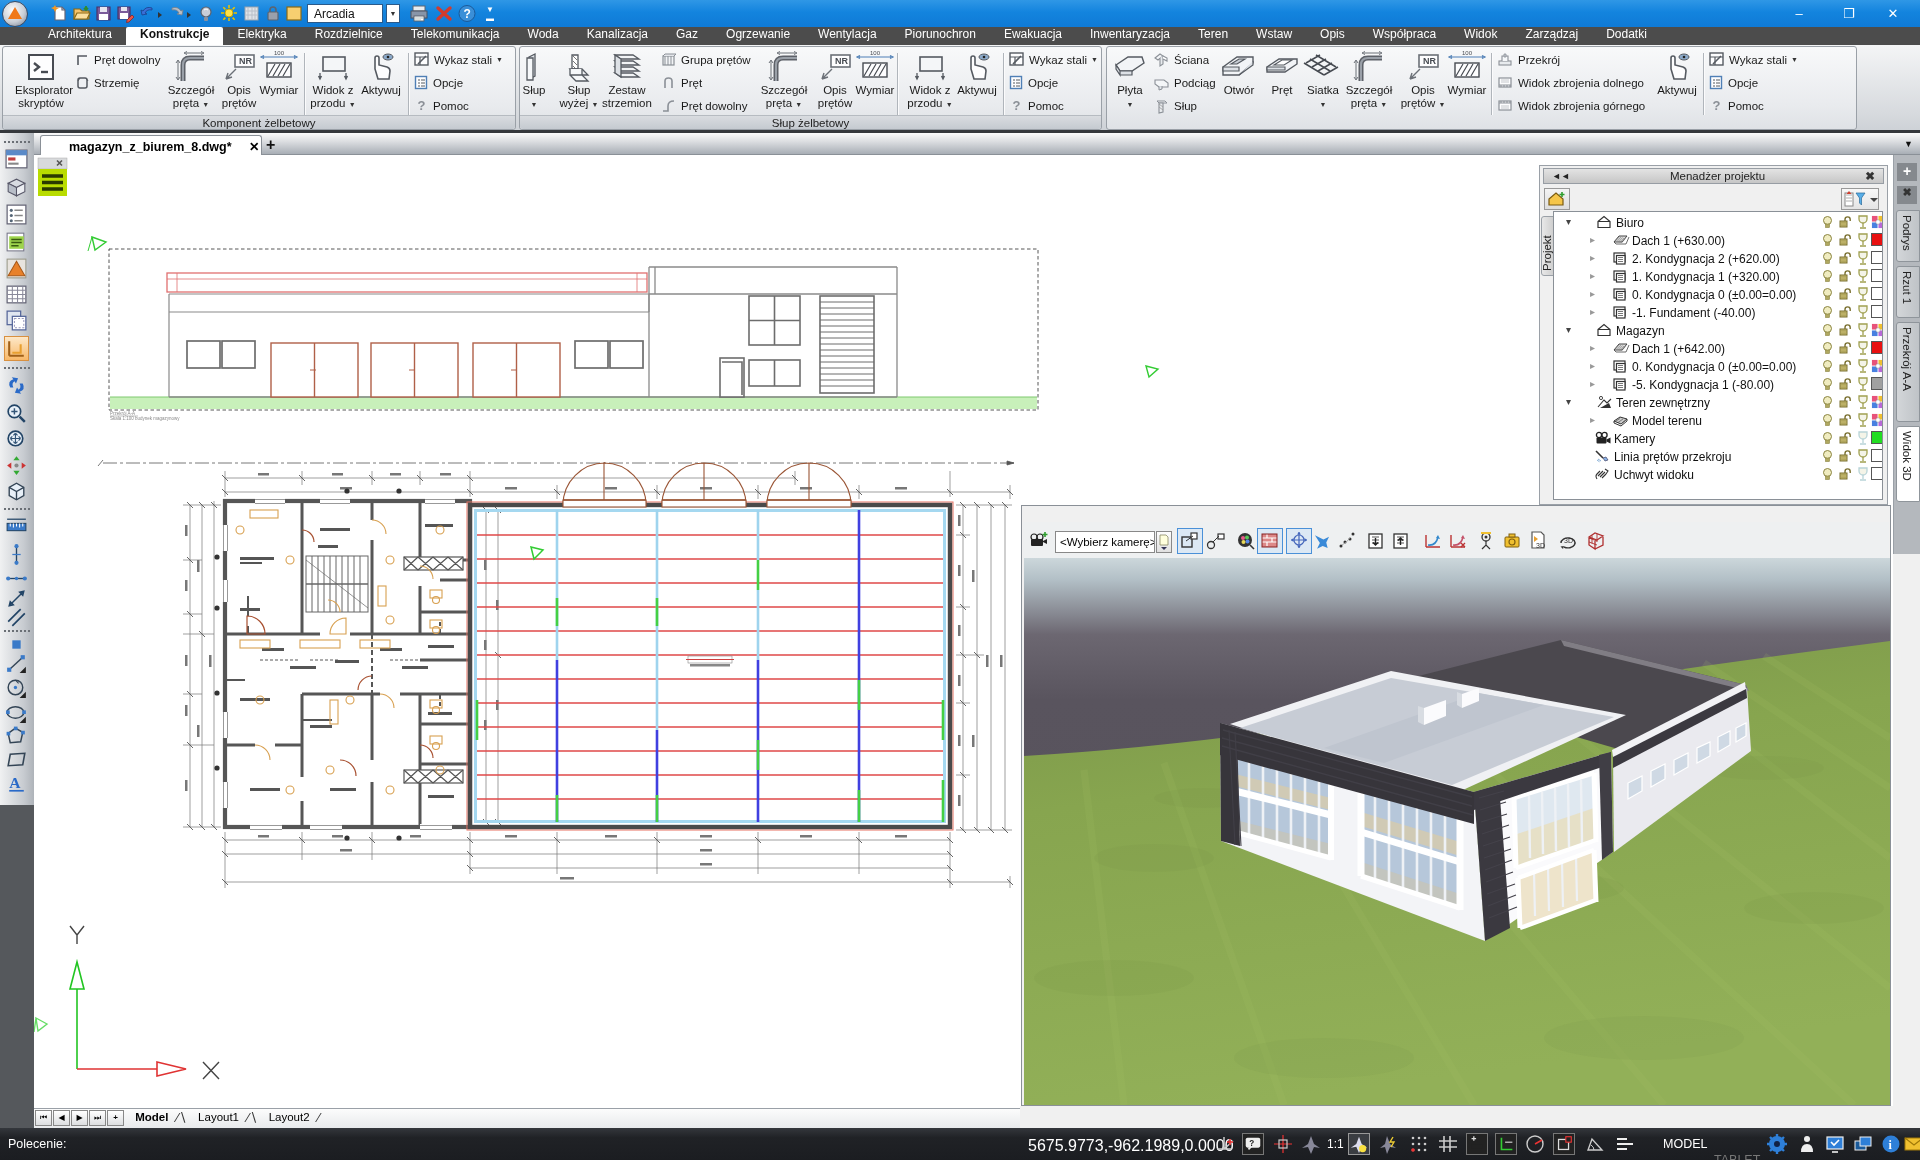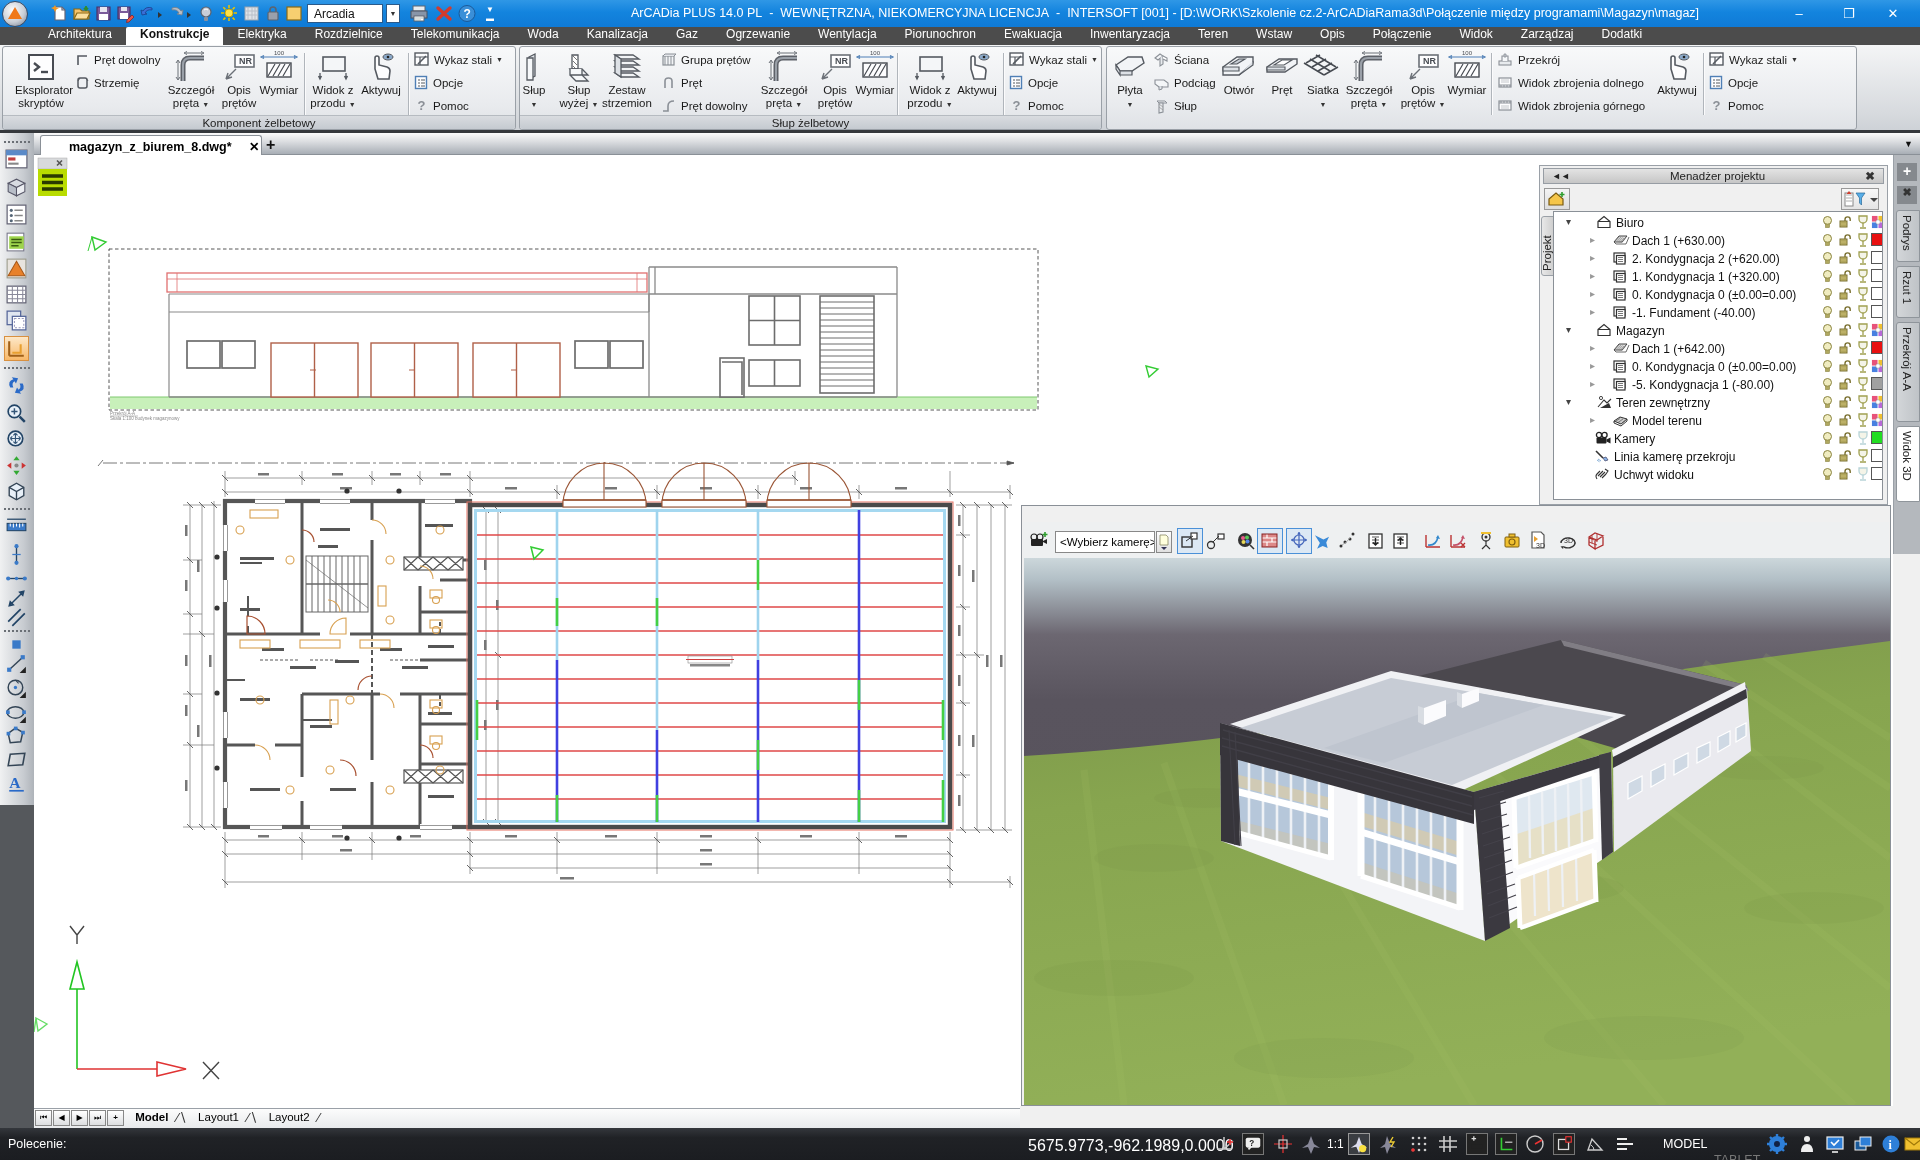--- a/index.html
+++ b/index.html
@@ -105,21 +105,20 @@
 .ticon { position:absolute; top:7px; }
 .ticon.sel3 { outline:1.5px solid #4a90d8; outline-offset:0px; background:#dce8f4; }
 </style>
 </head>
 <body>
 <div id="app">
   <div class="abs" id="titlebar"></div>
   <div class="abs" id="logo">
       <div class="tri"></div>
     </div>
-  <div class="abs" id="title-text">ArCADia PLUS 14.0 PL&nbsp; - &nbsp;WEWNĘTRZNA, NIEKOMERCYJNA LICENCJA&nbsp; -&nbsp; INTERSOFT [001] - [D:\WORK\Szkolenie cz.2-ArCADiaRama3d\Połączenie między programami\Magazyn\magaz]</div>
   <div class="abs" id="qat">
     <svg width="19" height="19" viewBox="0 0 19 19">
         <path d="M5 3 h7 l3 3 v10 H5z" fill="#fff" stroke="#667" stroke-width="1.2"></path>
         <path d="M12 3 v3 h3" fill="none" stroke="#667" stroke-width="1.2"></path>
         <path d="M5 1 l1.2 2.4 L9 4 l-2.4 1.2 L5 8 3.8 5.2 1 4 l2.8 -1z" fill="#f59a23" stroke="#c877b" stroke-width="0.5"></path>
       </svg>
     <svg width="19" height="19" viewBox="0 0 19 19">
         <path d="M2 5 h6 l2 2 h7 v8 H2z" fill="#f5c36a" stroke="#8a6914" stroke-width="1.2"></path>
         <path d="M2 15 l3 -6 h13 l-3 6z" fill="#fadf9e" stroke="#8a6914" stroke-width="1.2"></path>
         <path d="M14 2 v4 m-2 -2 l2 2 2 -2" stroke="#2e8b2e" stroke-width="1.8" fill="none"></path>
@@ -196,21 +195,21 @@
     <div class="tab">Kanalizacja</div>
     <div class="tab">Gaz</div>
     <div class="tab">Ogrzewanie</div>
     <div class="tab">Wentylacja</div>
     <div class="tab">Piorunochron</div>
     <div class="tab">Ewakuacja</div>
     <div class="tab">Inwentaryzacja</div>
     <div class="tab">Teren</div>
     <div class="tab">Wstaw</div>
     <div class="tab">Opis</div>
-    <div class="tab">Połączenie</div>
+    <div class="tab">Współpraca</div>
     <div class="tab">Widok</div>
     <div class="tab">Zarządzaj</div>
     <div class="tab">Dodatki</div>
   </div>
 
   <div class="abs" id="ribbon">
 
     <div class="rgroup" style="left:2px; width:514px;">
       <div class="rbig" style="left:12px; top:2px;">
         <svg width="30" height="32" viewBox="0 0 30 32">
@@ -1298,21 +1297,21 @@
             <path d="M6 8 v4 m-3 1 h6" stroke="#b8d4d8" stroke-width="1.3"></path>
           </svg>
           <span class="tico" style="left:317px;width:13px;height:13px;background:#22dd22;border:1px solid #555;"></span>
         </div>
       <div class="trow" style="top:236px;">
           <span class="tico" style="left:40px;top:1px;"><svg width="16" height="14" viewBox="0 0 16 14">
               <path d="M2 2 l7 7" stroke="#333" stroke-width="1.6"></path>
               <path d="M9 9 l3 -1 2 3 -3 1z" fill="#8ab4e8" stroke="#446" stroke-width="0.7"></path>
               <path d="M4 10 l3 2 m-4 -1 l2.5 1.8" stroke="#69c" stroke-width="0.8"></path>
             </svg></span>
-          <span class="tico" style="left:60px;top:2px;">Linia kamerę przekroju</span>
+          <span class="tico" style="left:60px;top:2px;">Linia prętów przekroju</span>
           <svg width="13" height="14" viewBox="0 0 13 14" class="tico" style="left:267px;">
             <circle cx="6.5" cy="5.5" r="4" fill="#f0ecc0" stroke="#8a8440" stroke-width="1"></circle>
             <rect x="4.5" y="9" width="4" height="3.5" fill="#b0a860" stroke="#8a8440" stroke-width="0.6"></rect>
           </svg>
           <svg width="14" height="14" viewBox="0 0 14 14" class="tico" style="left:284px;">
             <rect x="2" y="6" width="7" height="6" fill="#c8bc72" stroke="#7a7030" stroke-width="1"></rect>
             <path d="M7 6 V4.5 a2.6 2.6 0 0 1 5.2 0 V6" fill="none" stroke="#7a7030" stroke-width="1.4"></path>
             <path d="M3 7.5 h5 M3 9 h5 M3 10.5 h5" stroke="#a89c55" stroke-width="0.7"></path>
           </svg>
           <svg width="12" height="14" viewBox="0 0 12 14" class="tico" style="left:303px;">

